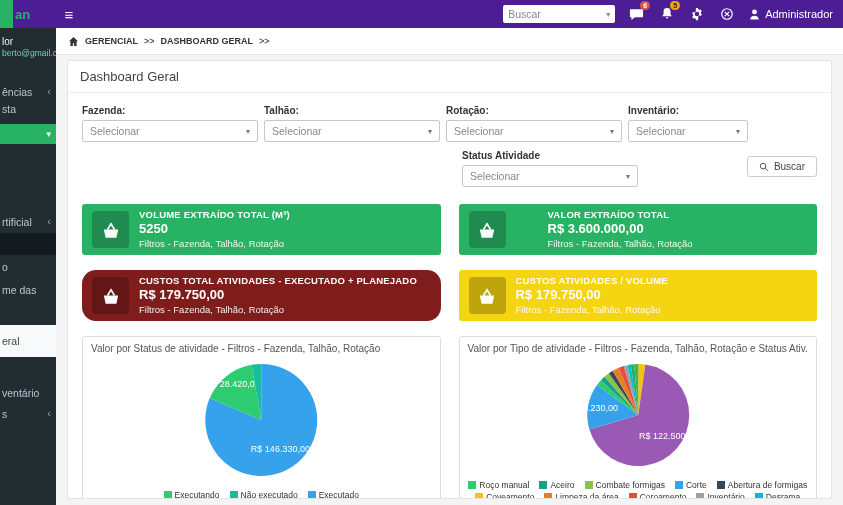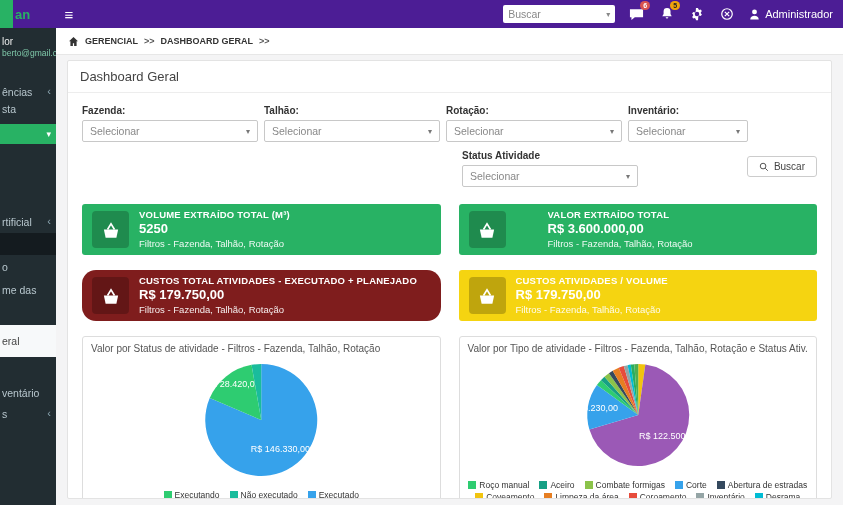--- a/index.html
+++ b/index.html
@@ -355,21 +355,21 @@
               <span class="legend-item">
                 <i class="swatch" style="background: rgb(139, 195, 74);"></i>
                 <span>Combate formigas</span>
               </span>
               <span class="legend-item">
                 <i class="swatch" style="background: rgb(54, 162, 235);"></i>
                 <span>Corte</span>
               </span>
               <span class="legend-item">
                 <i class="swatch" style="background: rgb(52, 73, 94);"></i>
-                <span>Abertura de estradas</span>
+                <span>Abertura de formigas</span>
               </span>
               <span class="legend-item">
                 <i class="swatch" style="background: rgb(241, 196, 15);"></i>
                 <span>Coveamento</span>
               </span>
               <span class="legend-item">
                 <i class="swatch" style="background: rgb(230, 126, 34);"></i>
                 <span>Limpeza da área</span>
               </span>
               <span class="legend-item">

